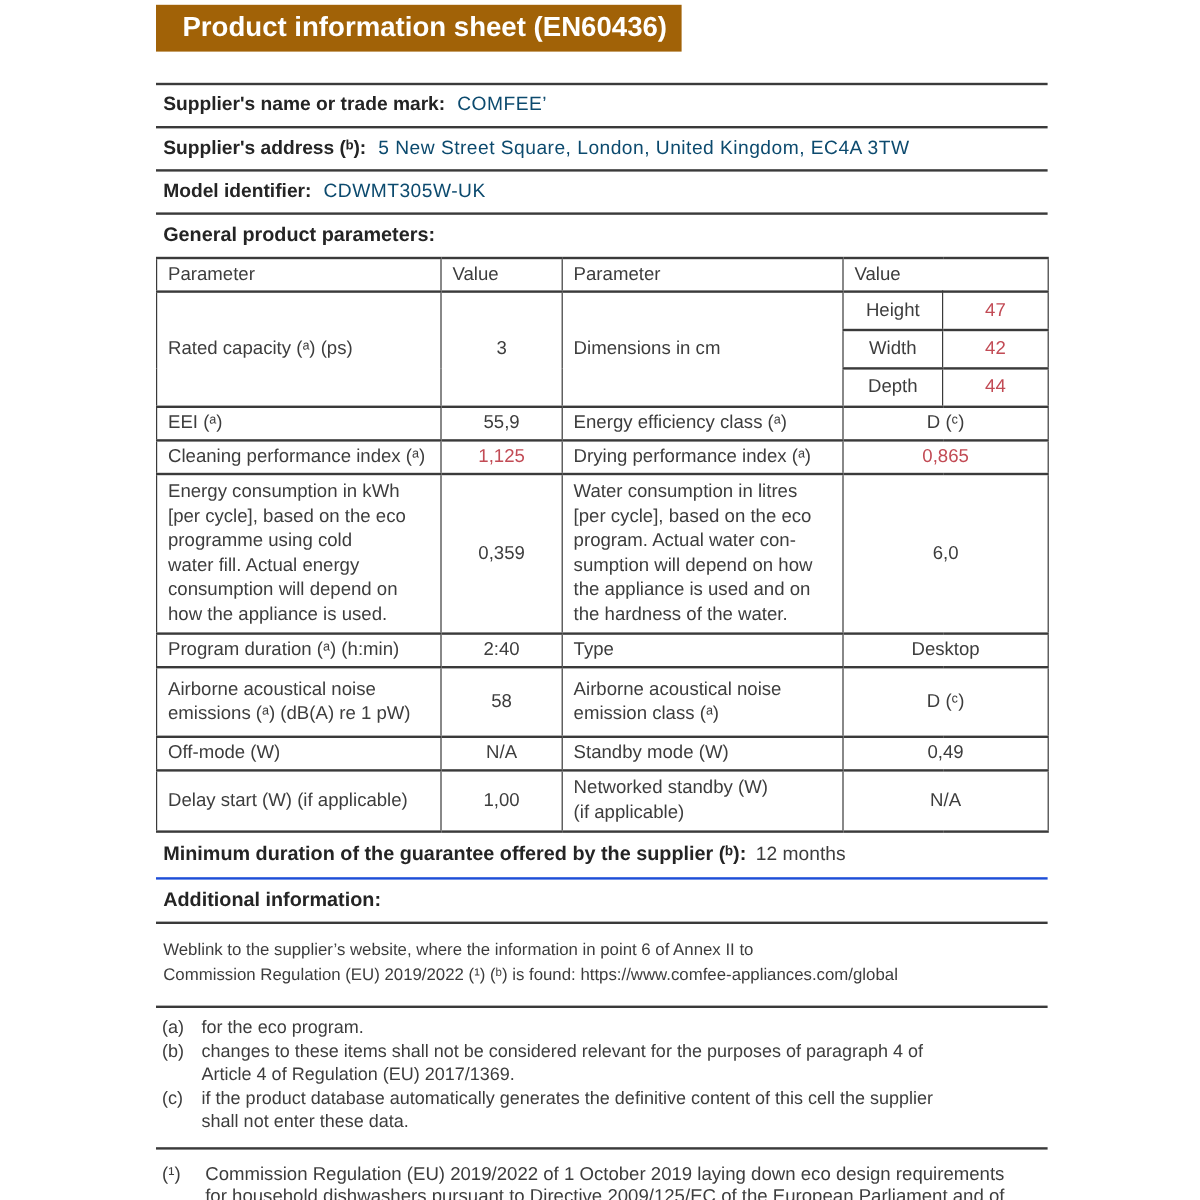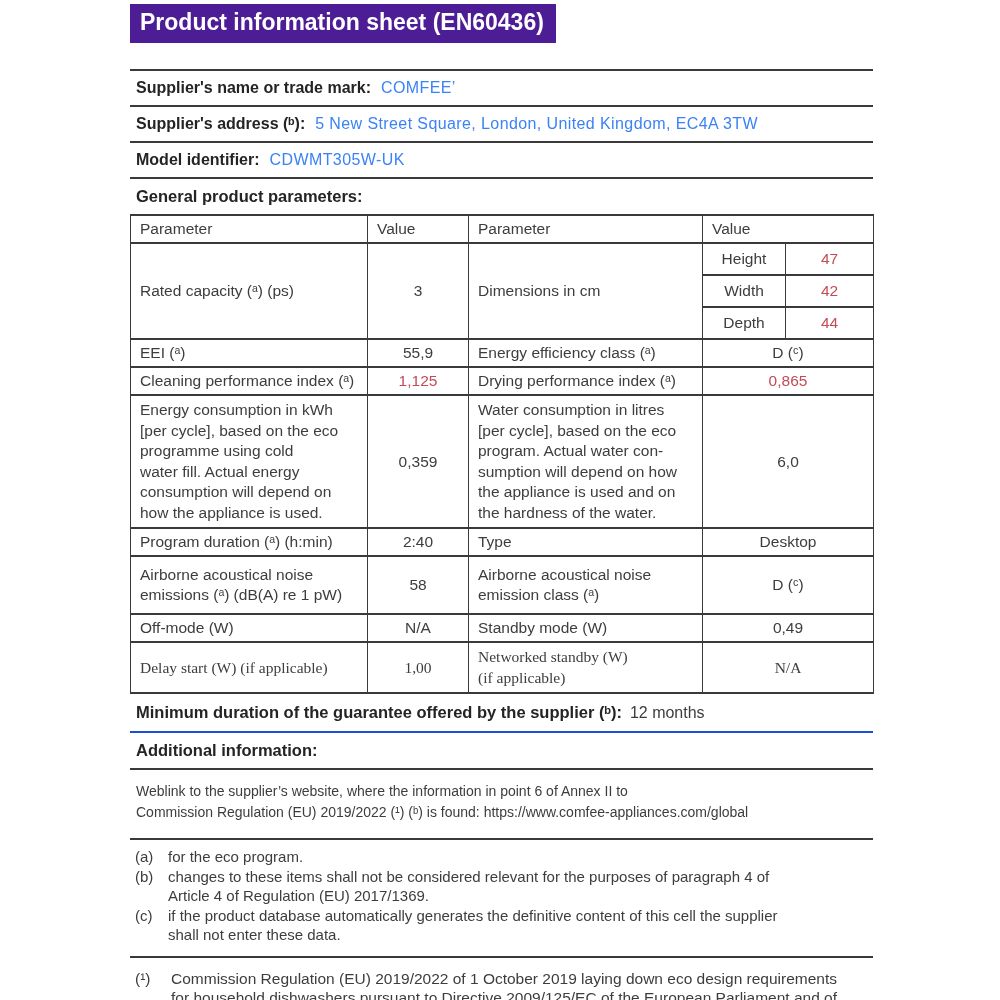--- a/index.html
+++ b/index.html
@@ -7,30 +7,30 @@
   body {
     width: 1000px; height: 1000px; background: #ffffff;
     font-family: "Liberation Sans", "DejaVu Sans", sans-serif;
     color: #3d3d3d;
     -webkit-font-smoothing: antialiased;
   }
   .sheet { position: absolute; left: 130px; top: 0; width: 743px; }
 
   .title-bar {
     display: inline-block;
-    background: #4c1d95; color: #ffffff;
+    background: #a16207; color: #ffffff;
     font-weight: bold; font-size: 23px;
-    padding: 5px 12px 7px 10px;
+    padding: 5px 12px 7px 22px;
     margin-top: 4px;
   }
 
   .info-block { margin-top: 26px; border-top: 2px solid #3a3a3a; }
   .info-row { border-bottom: 2px solid #3a3a3a; padding: 8px 6px; font-size: 16px; }
   .info-label { font-weight: bold; color: #242424; margin-right: 10px; }
-  .info-value { color: #3b82f6; letter-spacing: 0.4px; }
+  .info-value { color: #0c4a6e; letter-spacing: 0.4px; }
 
   .section-header {
     padding: 8px 6px; font-size: 16.5px; font-weight: bold; color: #242424;
   }
 
   table.params {
     width: 100%; border-collapse: collapse; font-size: 15.5px; color: #3d3d3d;
     table-layout: fixed;
   }
   table.params td, table.params th {
@@ -40,21 +40,21 @@
   }
   table.params th { text-align: left; }
   .c-center { text-align: center; }
   .pre { white-space: pre-line; line-height: 20.5px; }
   .red { color: #c24b55; }
 
   tr.h30 { height: 22px; }
   tr.h-dims { height: 32px; }
   tr.h-energy { height: 123px; }
   tr.h-noise { height: 58px; }
-  tr.h-delay { height: 49px; font-family: Liberation Serif, serif; }
+  tr.h-delay { height: 49px; }
 
   .guarantee-row { border-bottom: 2px solid #1d4ed8; padding: 9px 6px; font-size: 16.5px; }
   .guarantee-label { font-weight: bold; color: #242424; margin-right: 8px; }
   .guarantee-value { font-size: 16px; }
 
   .additional-header { border-bottom: 2px solid #3a3a3a; }
 
   .weblink-block {
     border-bottom: 2px solid #3a3a3a;
     padding: 11px 6px 15px 6px;

